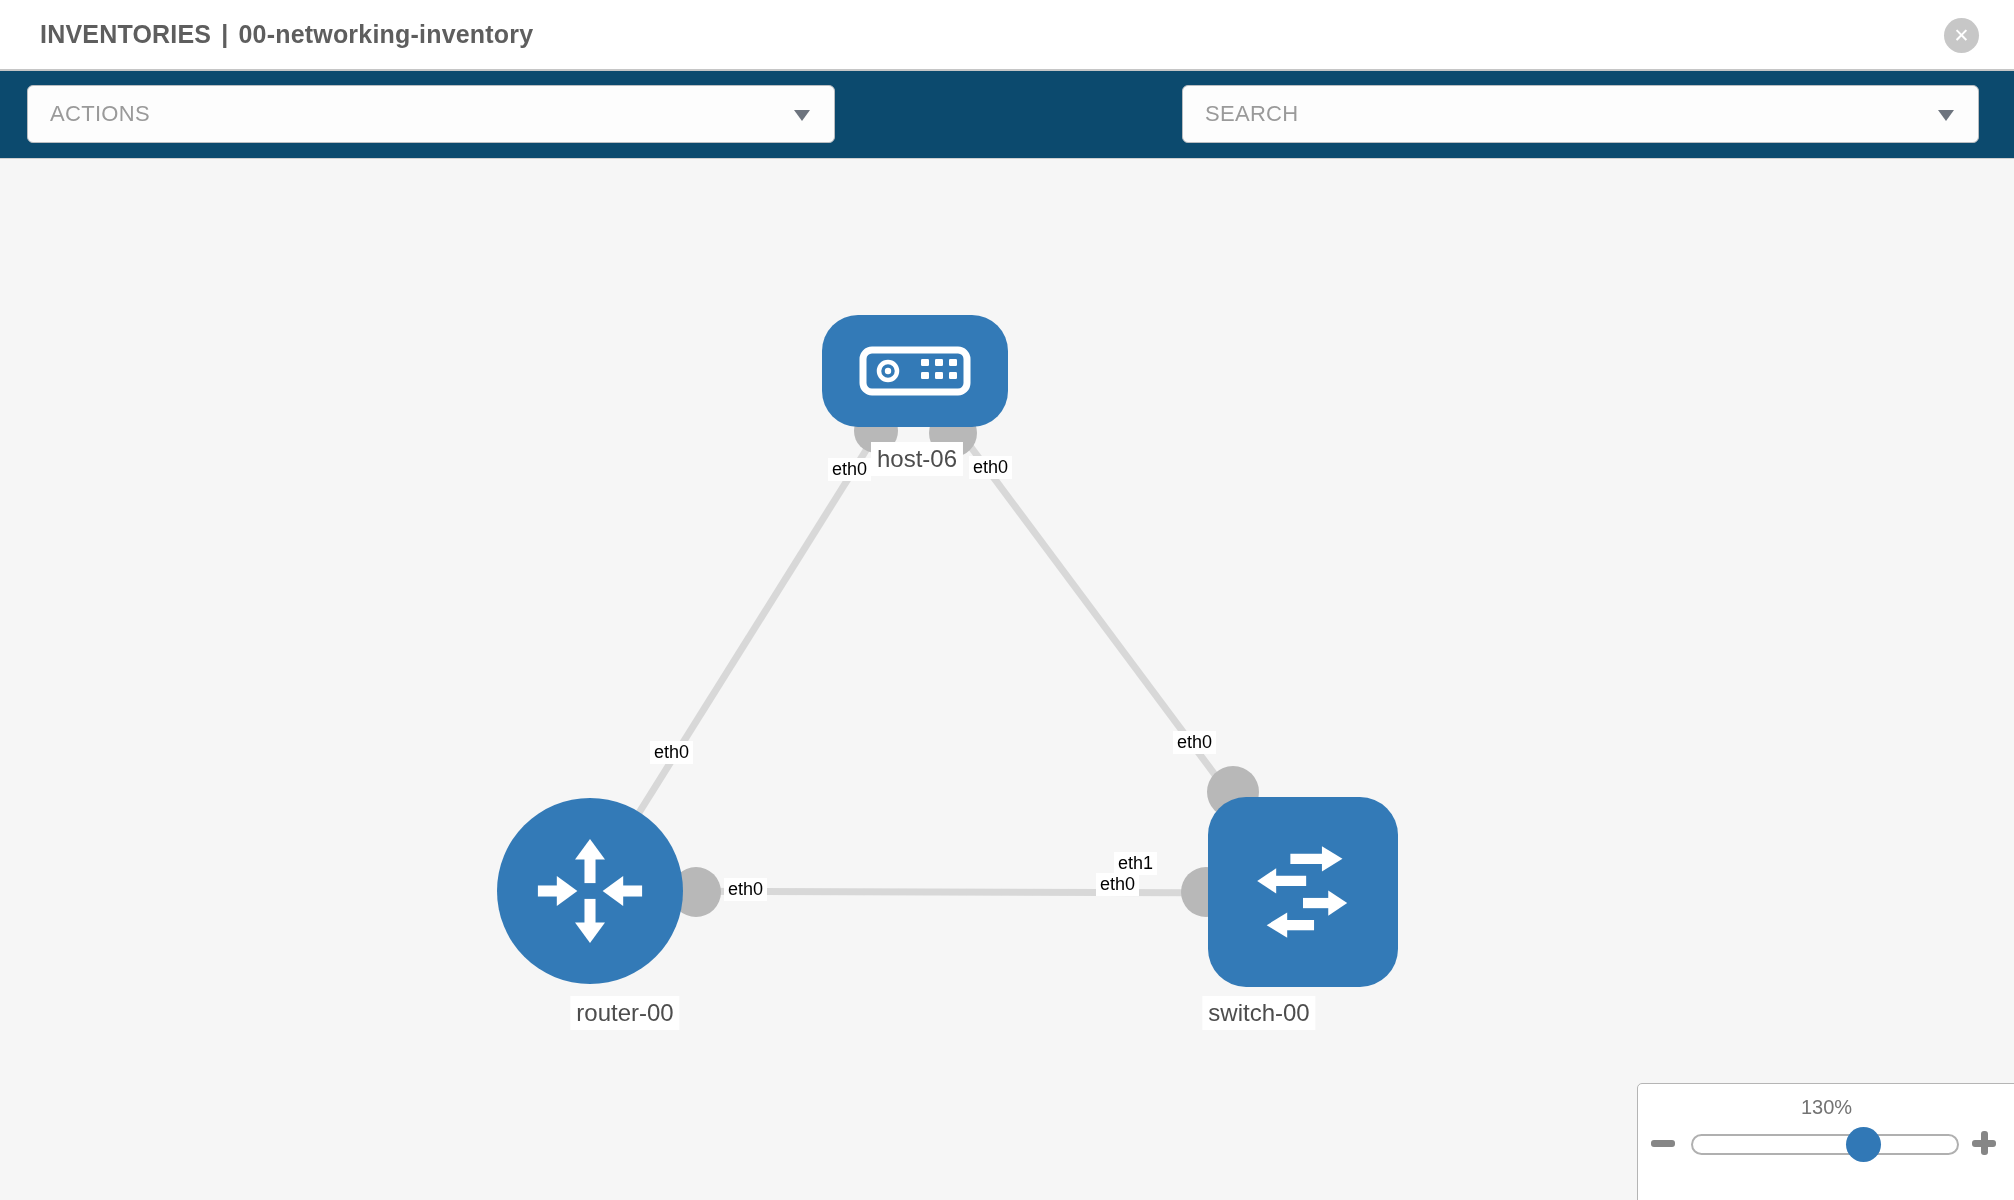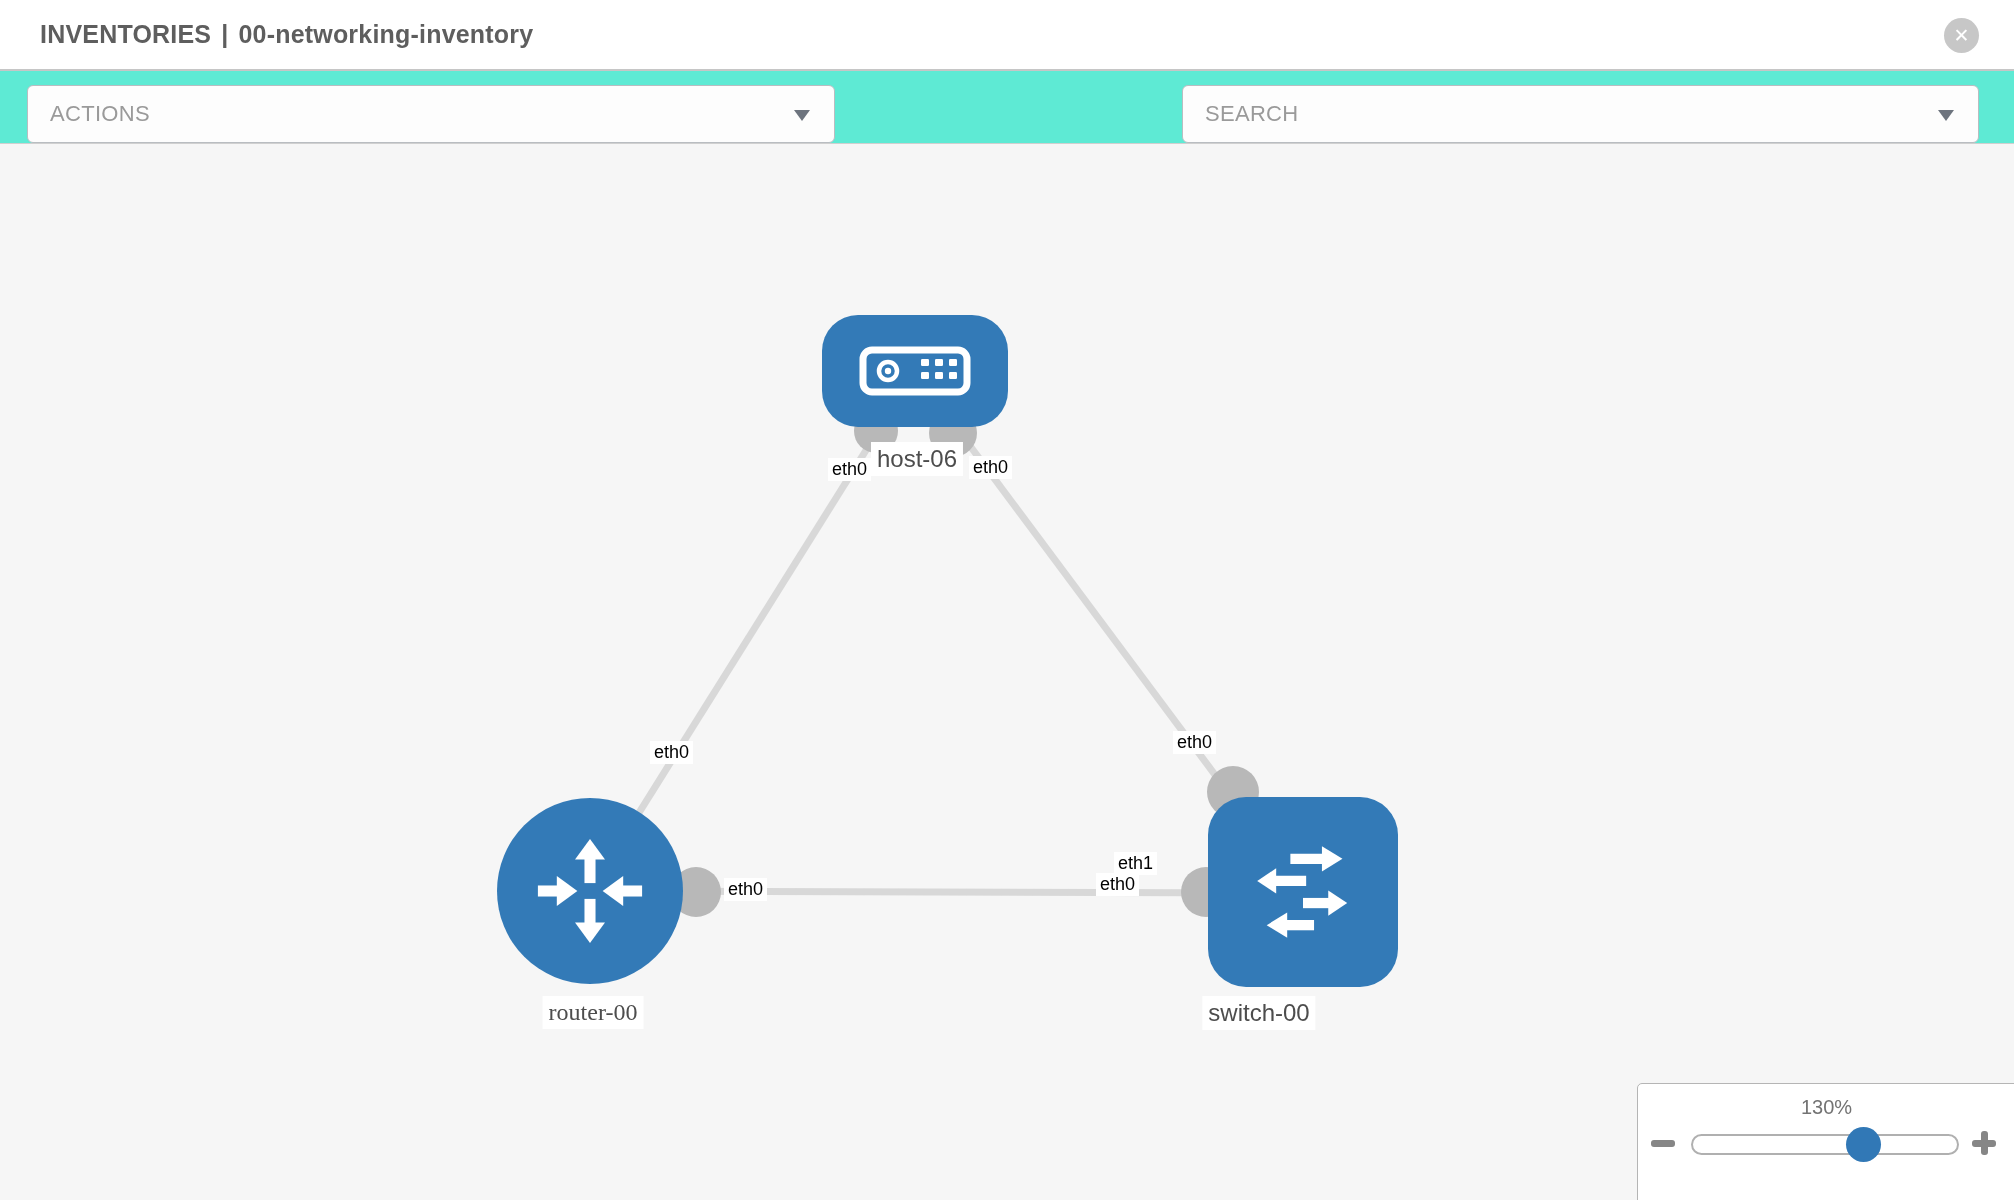--- a/index.html
+++ b/index.html
@@ -21,22 +21,22 @@
     border-radius:50%; background:#c7c7c7; cursor:pointer;
     display:flex; align-items:center; justify-content:center;
   }
   .close-btn .x {
     color:#ffffff; font-size:19px; font-weight:900; line-height:1;
     font-family:"DejaVu Sans", sans-serif;
   }
 
   
   .toolbar {
-    position:absolute; left:0; top:71px; width:2014px; height:73px;
-    background:#5eead4; border-bottom:1px solid #d0d0d0;
+    position:absolute; left:0; top:71px; width:2014px; height:88px;
+    background:#0c4a6e; border-bottom:1px solid #d0d0d0;
   }
   .select-box {
     position:absolute; top:14px; height:58px; background:#fdfdfd;
     border:1px solid #b9bdc1; border-radius:6px; cursor:pointer;
   }
   .select-box .lbl {
     position:absolute; left:22px; top:0; height:56px; line-height:56px;
     font-size:22px; color:#9a9a9a; letter-spacing:0.3px;
   }
   .caret {
@@ -196,21 +196,21 @@
         <polygon points="-58,-14 -34,-30 -34,2" stroke="none"></polygon>
         <line x1="0" y1="14" x2="34" y2="14"></line>
         <polygon points="56,14 32,-2 32,30" stroke="none"></polygon>
         <line x1="14" y1="42" x2="-22" y2="42"></line>
         <polygon points="-46,42 -20,26 -20,58" stroke="none"></polygon>
       </g>
     </svg>
   </div>
 
   <div class="node-label" style="left:917px; top:282px;">host-06</div>
-  <div class="node-label" style="left:593px; top:836px;font-family:Liberation Serif, serif;">router-00</div>
+  <div class="node-label" style="left:625px; top:836px;">router-00</div>
   <div class="node-label" style="left:1259px; top:836px;">switch-00</div>
 
   <div class="if-label" style="left:828px; top:298px;">eth0</div>
   <div class="if-label" style="left:969px; top:296px;">eth0</div>
   <div class="if-label" style="left:650px; top:581px;">eth0</div>
   <div class="if-label" style="left:1173px; top:571px;">eth0</div>
   <div class="if-label" style="left:724px; top:718px;">eth0</div>
 
   <div class="if-label" style="left:1096px; top:713px; z-index:1;">eth0</div>
   <div class="if-label" style="left:1114px; top:692px; z-index:2;">eth1</div>

